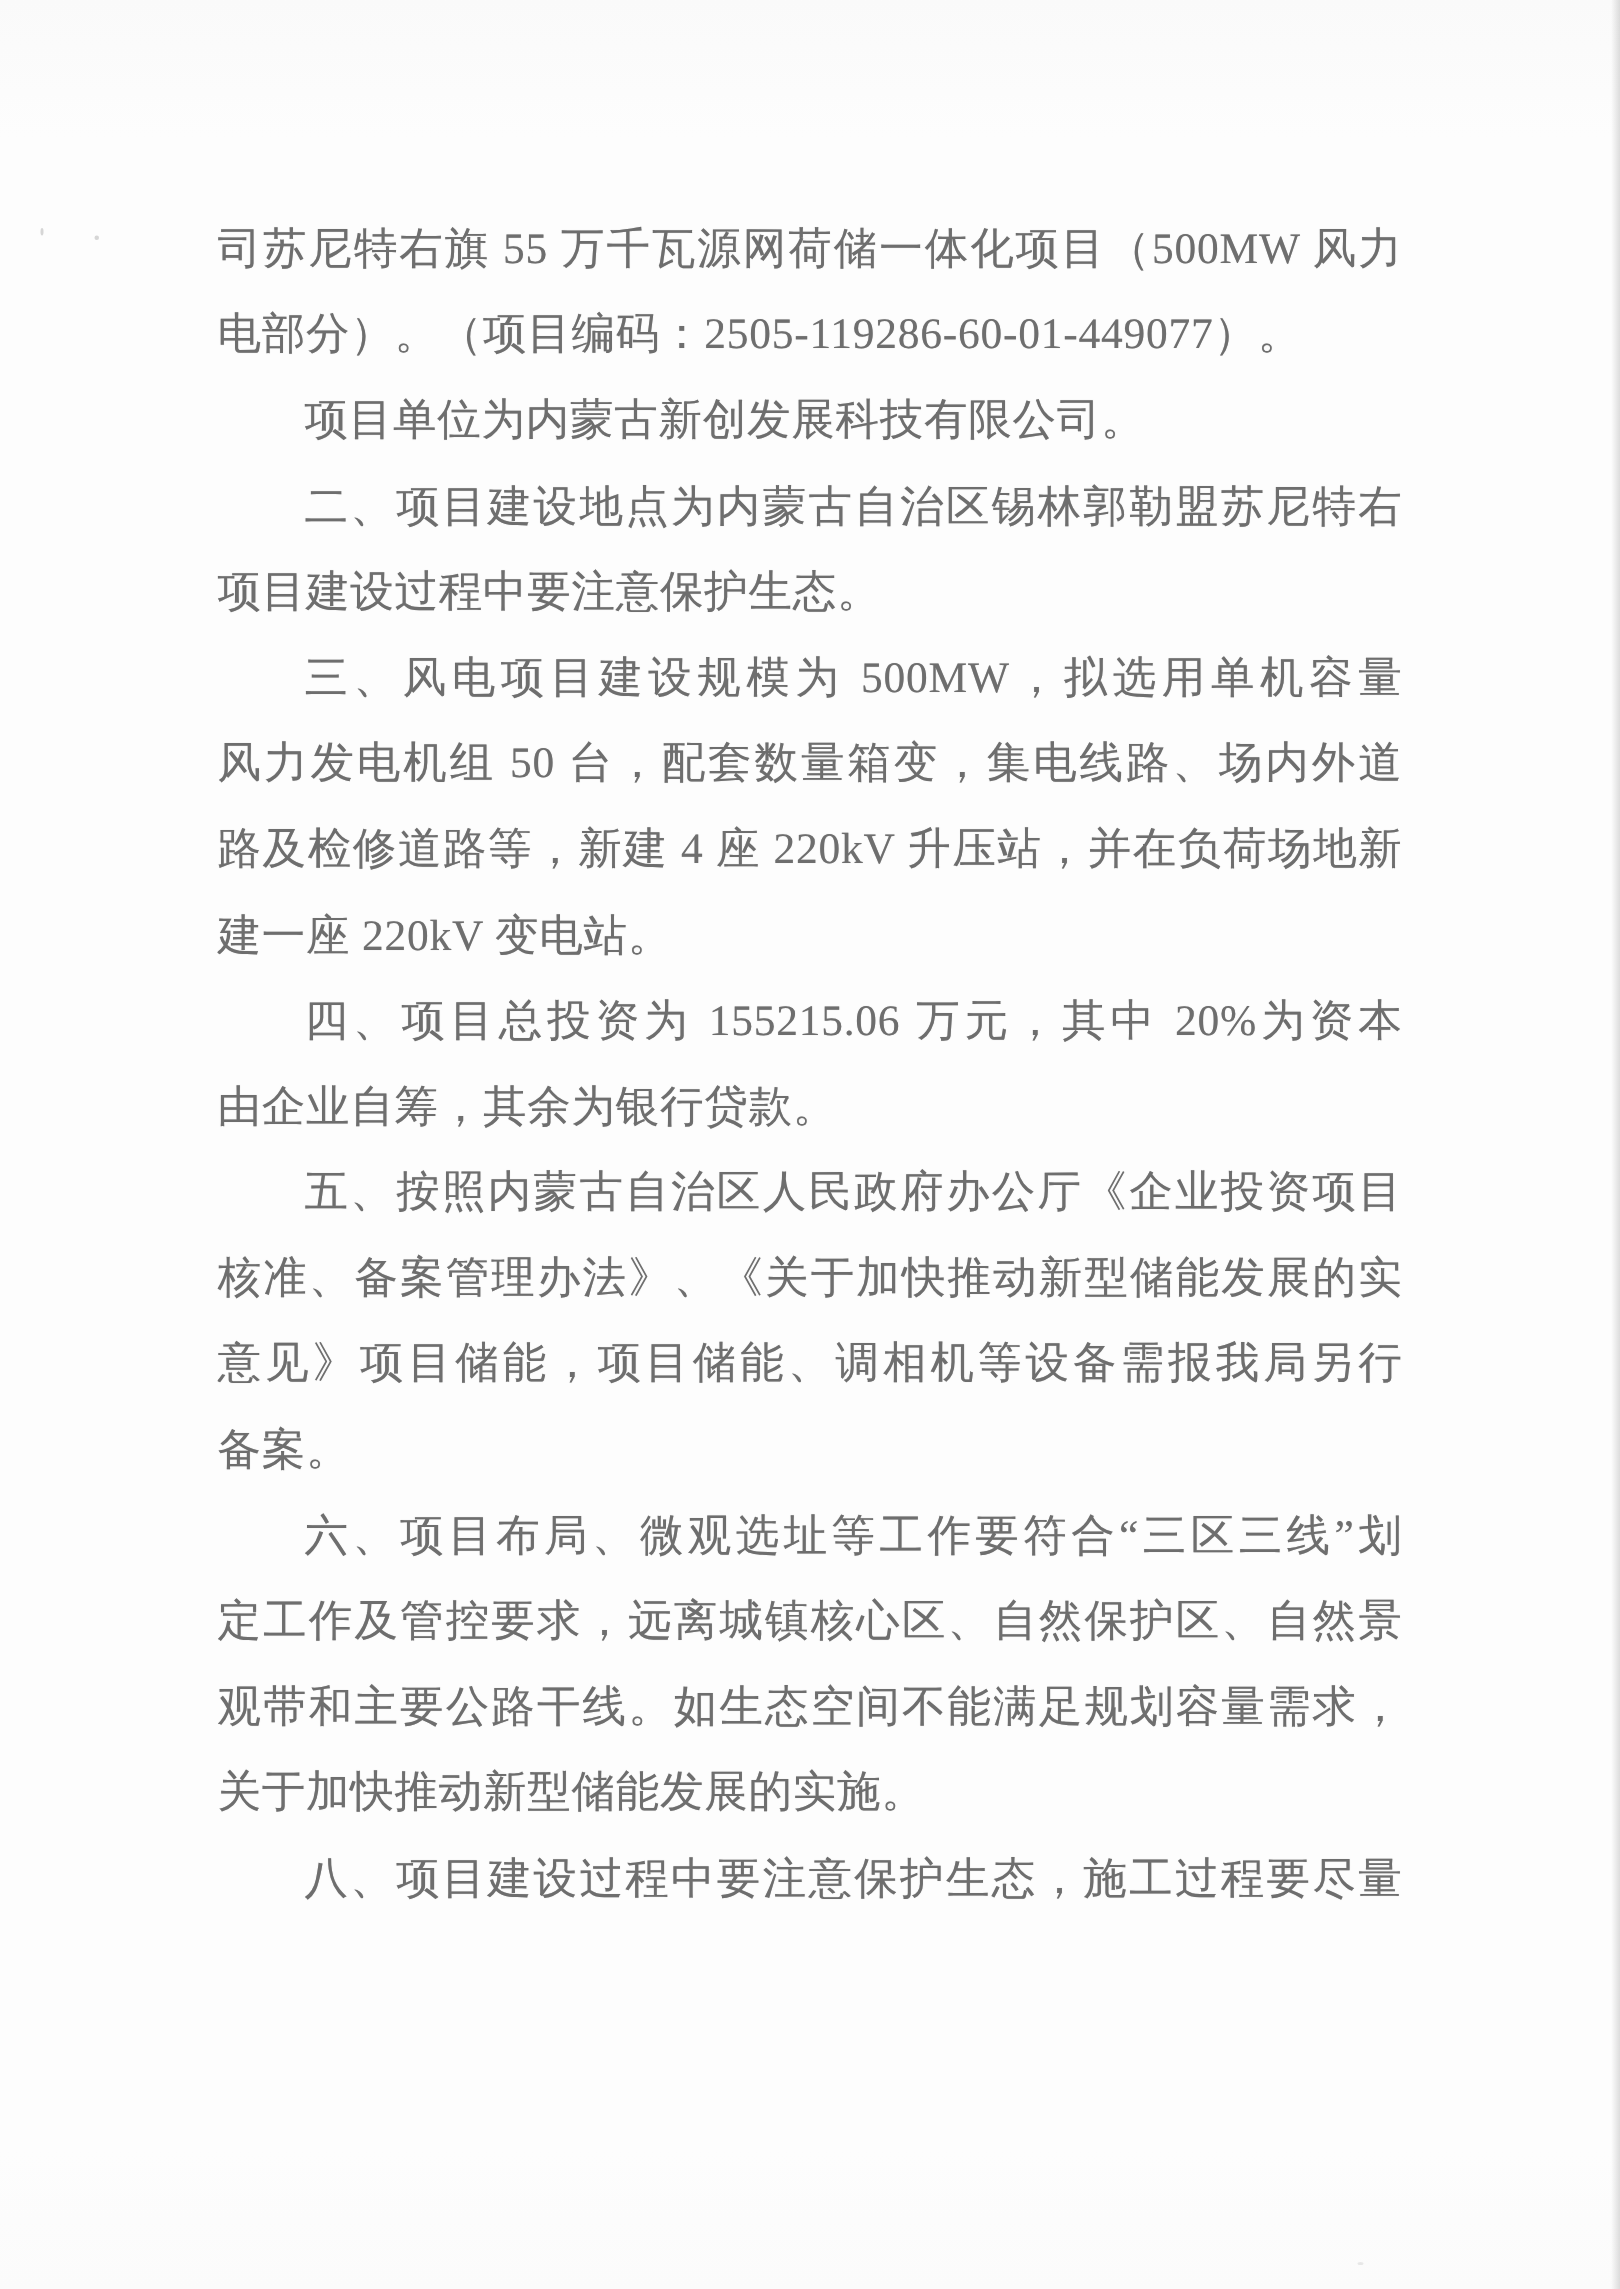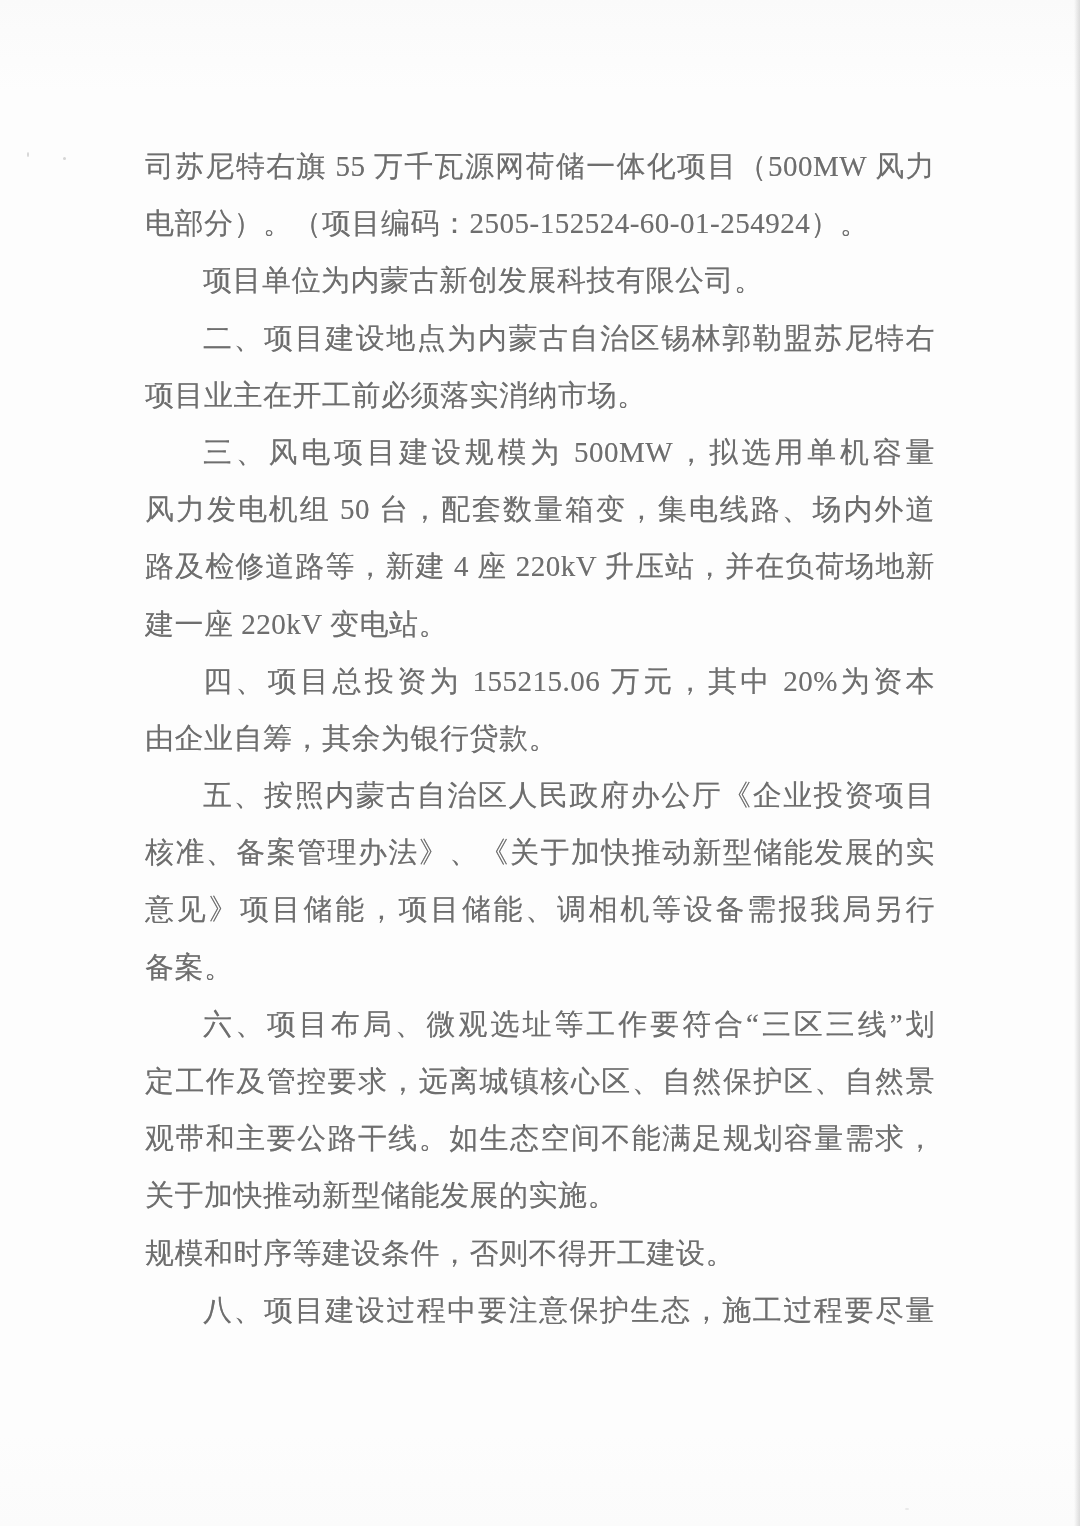--- a/index.html
+++ b/index.html
@@ -67,34 +67,33 @@
 </head>
 <body>
 
 <div class="page">
   <span class="speck s1"></span>
   <span class="speck s2"></span>
   <span class="speck s3"></span>
 
   <div class="content">
     <div class="line j">司苏尼特右旗 55 万千瓦源网荷储一体化项目（500MW 风力发</div>
-    <div class="line">电部分）。（项目编码：2505-152524-60-01-254924）。</div>
+    <div class="line">电部分）。（项目编码：2505-119286-60-01-449077）。</div>
     <div class="line in">项目单位为内蒙古新创发展科技有限公司。</div>
     <div class="line in j">二、项目建设地点为内蒙古自治区锡林郭勒盟苏尼特右</div>
-    <div class="line">项目业主在开工前必须落实消纳市场。</div>
+    <div class="line">项目建设过程中要注意保护生态。</div>
     <div class="line in j">三、风电项目建设规模为 500MW，拟选用单机容量 10MW</div>
     <div class="line j">风力发电机组 50 台，配套数量箱变，集电线路、场内外道</div>
     <div class="line j">路及检修道路等，新建 4 座 220kV 升压站，并在负荷场地新</div>
     <div class="line">建一座 220kV 变电站。</div>
     <div class="line in j">四、项目总投资为 155215.06 万元，其中 20%为资本金，</div>
     <div class="line">由企业自筹，其余为银行贷款。</div>
     <div class="line in j">五、按照内蒙古自治区人民政府办公厅《企业投资项目</div>
     <div class="line j">核准、备案管理办法》、《关于加快推动新型储能发展的实施</div>
     <div class="line j">意见》项目储能，项目储能、调相机等设备需报我局另行</div>
     <div class="line">备案。</div>
     <div class="line in j">六、项目布局、微观选址等工作要符合“三区三线”划</div>
     <div class="line j">定工作及管控要求，远离城镇核心区、自然保护区、自然景</div>
     <div class="line j">观带和主要公路干线。如生态空间不能满足规划容量需求，</div>
     <div class="line">关于加快推动新型储能发展的实施。</div>
-    <div class="line">规模和时序等建设条件，否则不得开工建设。</div>
     <div class="line in j">八、项目建设过程中要注意保护生态，施工过程要尽量</div>
   </div>
 </div>
 
 </body></html>

